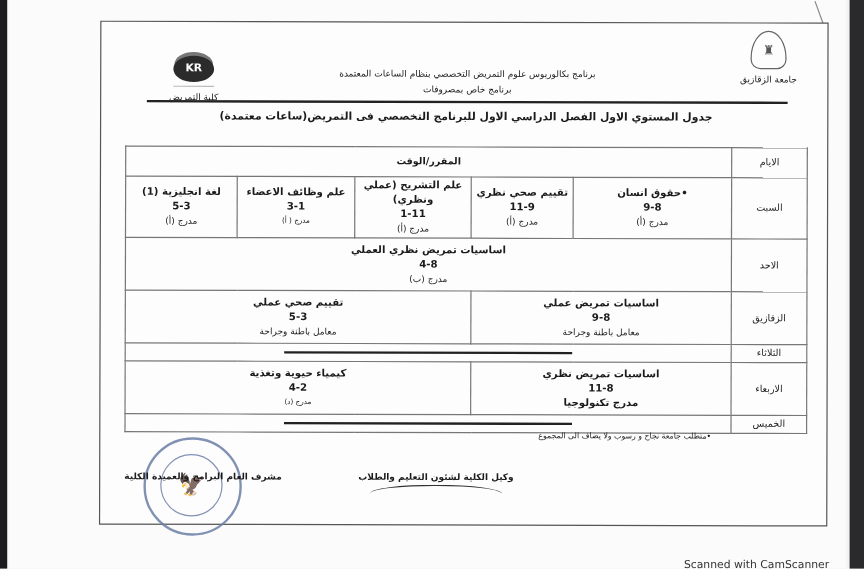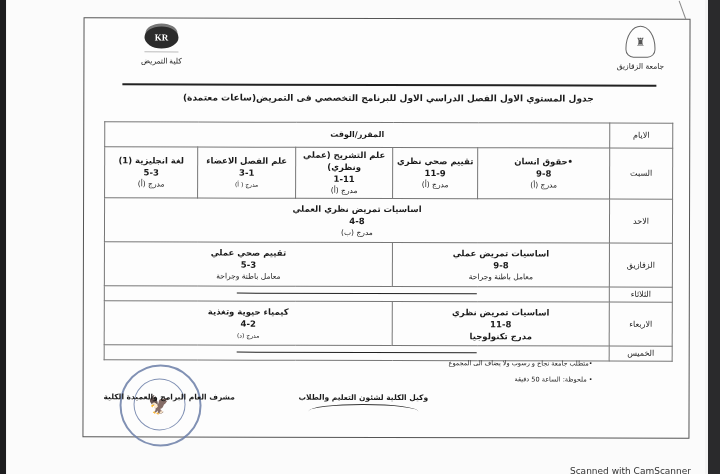--- a/index.html
+++ b/index.html
@@ -17,21 +17,21 @@
   }
   .page-frame {
     position:absolute; left:76px; top:18px; width:605px; height:418px;
     border:1.5px solid #555; background:#fdfdfd;
     transform:rotate(0.15deg);
   }
   .corner-fold {
     position:absolute; right:20px; top:0; width:2px; height:20px; border-left:1px solid #888; transform:rotate(-20deg);
   }
   .hdr-right { position:absolute; right:14px; top:6px; width:70px; text-align:center; }
-  .hdr-left { position:absolute; left:42px; top:4px; width:70px; text-align:center;font-family:Liberation Serif, serif; }
+  .hdr-left { position:absolute; left:42px; top:24px; width:70px; text-align:center; }
   .logo-uni {
     width:28px; height:30px; margin:0 auto;
     border:1.5px solid #666; border-radius:50% 50% 8px 8px / 70% 70% 8px 8px;
     display:flex; align-items:center; justify-content:center; font-size:11px; color:#555;
   }
   .logo-nurse {
     width:34px; height:22px; margin:4px auto 0; background:#2b2b2b; border-radius:50%;
     color:#fff; font-size:9px; font-weight:bold; display:flex; align-items:center; justify-content:center;
     box-shadow:0 -4px 0 -1px #777;
   }
@@ -89,20 +89,24 @@
       <div class="logo-uni">♜</div>
       <div class="hdr-label">جامعة الزقازيق</div>
     </div>
 
     <div class="hdr-left">
       <div class="logo-nurse">KR</div>
       <div class="logo-underline"></div>
       <div class="hdr-label">كلية التمريض</div>
     </div>
 
+    <div class="hdr-center">
+      <div>برنامج بكالوريوس علوم التمريض التخصصي بنظام الساعات المعتمدة</div>
+      <div>برنامج خاص بمصروفات</div>
+    </div>
 
     <div class="hdr-rule"></div>
 
     <div class="doc-title">جدول المستوي الاول الفصل الدراسي الاول للبرنامج التخصصي فى التمريض(ساعات معتمدة)</div>
 
     <table class="sched">
       <colgroup>
         <col style="width:63px">
           <col style="width:132px">
           <col style="width:85px">
@@ -127,21 +131,21 @@
           <div class="course">تقييم صحي نظري</div>
           <div class="time">11-9</div>
           <div class="room">مدرج (أ)</div>
         </td>
         <td>
           <div class="course">علم التشريح (عملي ونظري)</div>
           <div class="time">1-11</div>
           <div class="room">مدرج (أ)</div>
         </td>
         <td>
-          <div class="course">علم الفصل الاعضاء</div>
+          <div class="course">علم وظائف الاعضاء</div>
           <div class="time">3-1</div>
           <div class="room-sm">مدرج ( أ)</div>
         </td>
         <td>
           <div class="course">لغة انجليزية (1)</div>
           <div class="time">5-3</div>
           <div class="room">مدرج (أ)</div>
         </td>
       </tr>
 
@@ -193,21 +197,20 @@
         <td class="day">الخميس</td>
         <td colspan="5">
           <span class="dash"></span>
         </td>
       </tr>
     </tbody>
       </table>
 
     <div class="notes">
       <div>•متطلب جامعة نجاح و رسوب ولا يضاف الى المجموع</div>
-      <div>• ملحوظة: الساعة 50 دقيقة</div>
     </div>
 
 
     <div class="sig" style="left:215px">
       <div>وكيل الكلية لشئون التعليم والطلاب</div>
       <div class="sig-stroke"></div>
     </div>
 
     <div class="stamp">
       <div class="stamp-inner">🦅</div>

